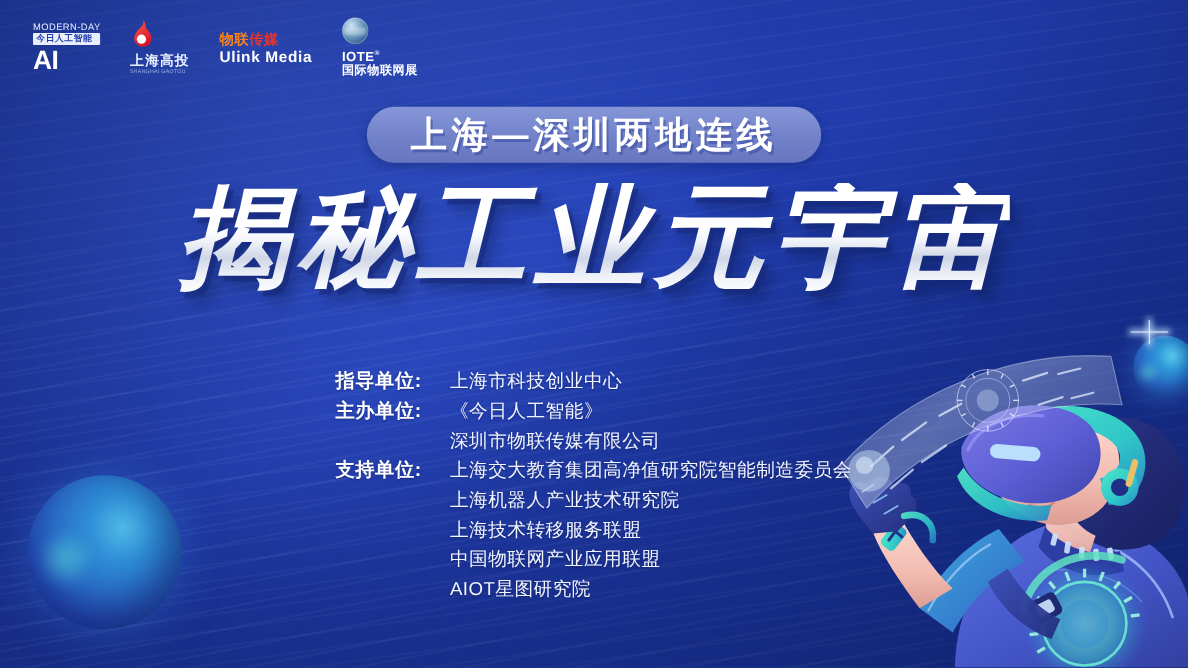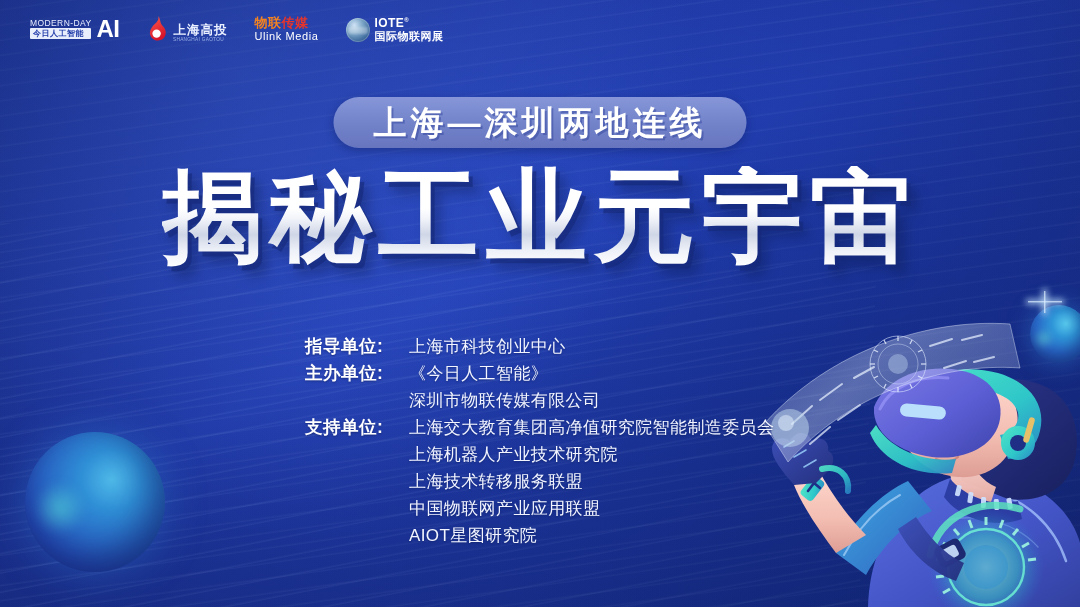--- a/index.html
+++ b/index.html
@@ -52,21 +52,21 @@
       linear-gradient(to top left, rgba(10,24,80,.0) 55%, rgba(12,26,86,.35) 100%);
     pointer-events:none;
   }
 
   
   .logobar {
     position:absolute; left:30px; top:16px;
     display:flex; align-items:center; gap:27px;
     z-index:40;
   }
-  .logo { display:flex; align-items:flex-end; gap:5px; }
+  .logo { display:flex; align-items:flex-start; gap:5px;flex-direction:column; }
 
   
   .l1-txt { display:flex; flex-direction:column; gap:1px; }
   .l1-top {
     font-size:8.5px; letter-spacing:.4px; color:#e8eeff;
     font-weight:400; line-height:1;
   }
   .l1-cn {
     font-size:8px; color:#1f3aa8; background:#e9eefc;
     padding:1.5px 2px 1.5px 3px; letter-spacing:.5px;
@@ -84,21 +84,21 @@
   .flame svg { display:block; }
   .l2-txt { display:flex; flex-direction:column; gap:1px; }
   .l2-cn { font-size:12.5px; font-weight:700; color:#eaf0ff; letter-spacing:1px; line-height:1; }
   .l2-en { font-size:5px; color:#9db2e8; letter-spacing:.3px; line-height:1; transform:scaleX(.95); transform-origin:left; }
 
   
   .l3 { display:flex; flex-direction:column; gap:2px; align-items:flex-start; }
   .l3-cn { font-size:13px; font-weight:700; line-height:1; letter-spacing:.5px; }
   .l3-cn .a { color:#f58220; }
   .l3-cn .b { color:#e8352b; }
-  .l3-en { font-size:11px; font-weight:400; color:#ffffff; letter-spacing:.6px; line-height:1; }
+  .l3-en { font-size:14px; font-weight:700; color:#ffffff; letter-spacing:.6px; line-height:1; }
 
   
   .globe {
     width:24px; height:24px; border-radius:50%; flex:0 0 auto;
     background:
       radial-gradient(circle at 35% 30%, #cfe3f5 0%, #7fa8c9 35%, #3f6c9e 70%, #27406b 100%);
     position:relative; overflow:hidden;
     box-shadow:0 0 0 1px rgba(255,255,255,.22) inset;
   }
   .globe::after{
@@ -133,20 +133,21 @@
     z-index:30; white-space:nowrap;
     font-size:101px; font-weight:700; line-height:1;
     letter-spacing:7px;
     background:linear-gradient(to bottom,
        #ffffff 0%, #ffffff 42%, #f2f4fa 52%,
        #cfd6e6 68%, #eef1f8 84%, #ffffff 100%);
     -webkit-background-clip:text; background-clip:text;
     -webkit-text-fill-color:transparent; color:transparent;
     filter:drop-shadow(4px 5px 0 rgba(22,40,120,.60))
            drop-shadow(7px 8px 6px rgba(10,22,70,.35));
+    font-style:italic;
   }
 
   
   .credits {
     position:absolute; left:305px; top:333px; z-index:30;
   }
   .crow { display:flex; align-items:flex-start; }
   .clabel {
     width:104px; flex:0 0 104px; text-align:left;
     font-size:17.5px; font-weight:700; color:#ffffff;

